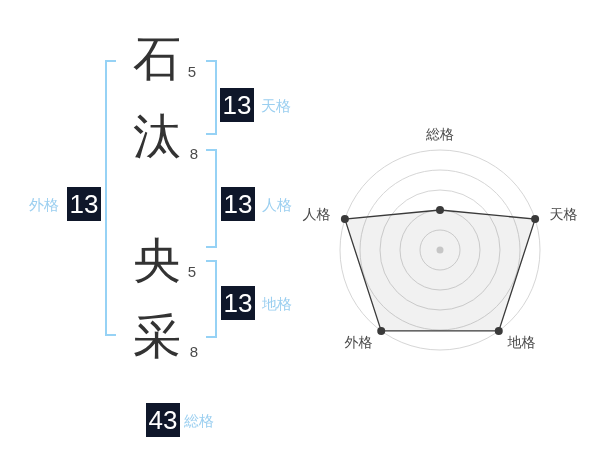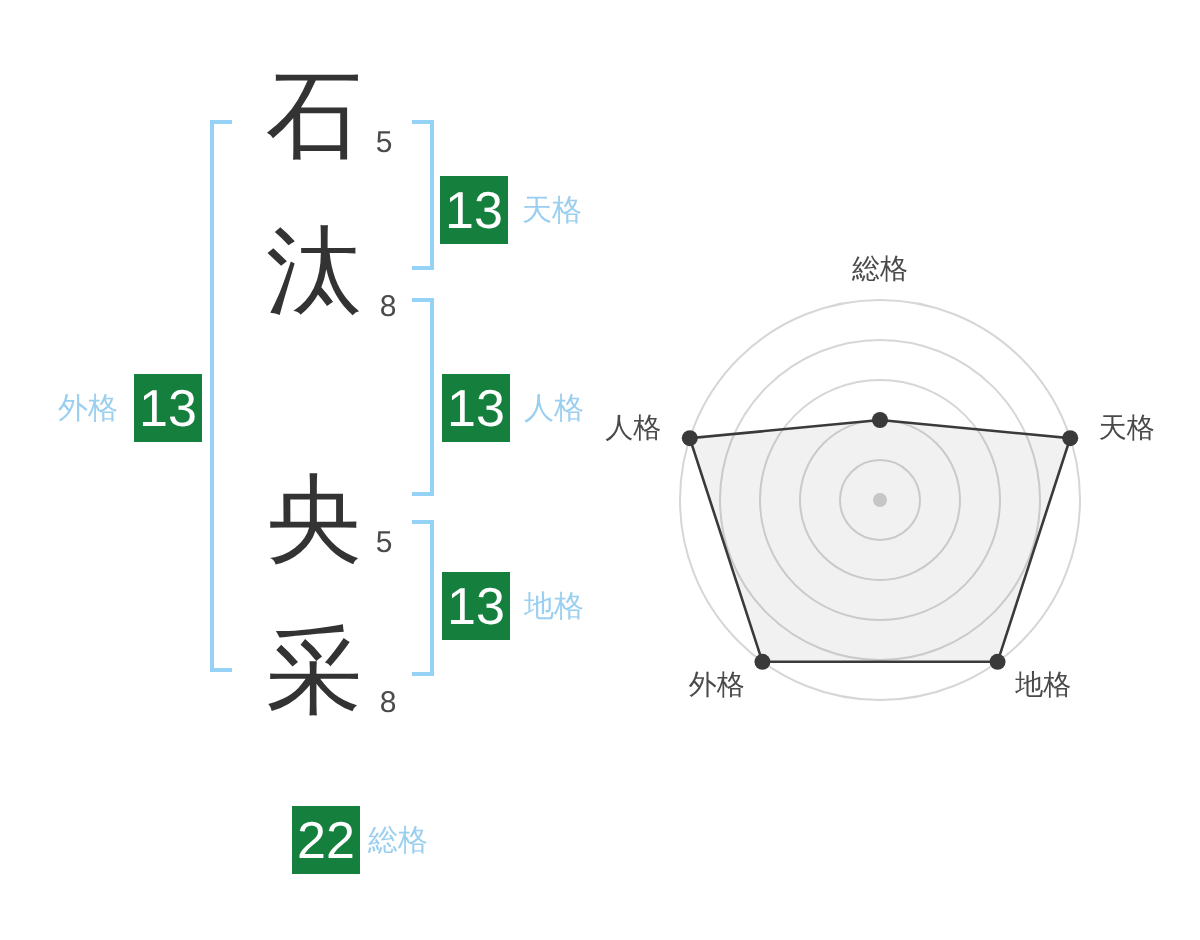--- a/index.html
+++ b/index.html
@@ -19,21 +19,21 @@
   
   .bracket{position:absolute;width:9px;}
   .bracket.left{
     border-left:2px solid #96d2f5;border-top:2px solid #96d2f5;border-bottom:2px solid #96d2f5;
   }
   .bracket.right{
     border-right:2px solid #96d2f5;border-top:2px solid #96d2f5;border-bottom:2px solid #96d2f5;
   }
   
   .badge{
-    position:absolute;width:34px;height:34px;background:#15803d;
+    position:absolute;width:34px;height:34px;background:#0f172a;
     color:#ffffff;font-size:26px;line-height:34px;text-align:center;
   }
   .badge-label{
     position:absolute;font-size:15px;color:#9bcff0;line-height:1;white-space:nowrap;
   }
   
   #radar{position:absolute;left:290px;top:95px;}
   #radar text{font-size:14px;fill:#4a4a4a;}
 </style>
 </head>
@@ -61,21 +61,21 @@
 
   <div class="badge" style="left:221px;top:187px">13</div>
   <div class="badge-label" style="left:262px;top:197px">人格</div>
 
   <div class="badge" style="left:221px;top:286px">13</div>
   <div class="badge-label" style="left:262px;top:296px">地格</div>
 
   <div class="badge-label" style="left:29px;top:197px">外格</div>
   <div class="badge" style="left:67px;top:187px">13</div>
 
-  <div class="badge" style="left:146px;top:403px">22</div>
+  <div class="badge" style="left:146px;top:403px">43</div>
   <div class="badge-label" style="left:184px;top:413px">総格</div>
 
   <svg id="radar" width="310" height="290" viewBox="290 95 310 290">
       <circle cx="440" cy="250" r="20" fill="none" stroke="#d6d6d6" stroke-width="1"></circle>
       <circle cx="440" cy="250" r="40" fill="none" stroke="#d6d6d6" stroke-width="1"></circle>
       <circle cx="440" cy="250" r="60" fill="none" stroke="#d6d6d6" stroke-width="1"></circle>
       <circle cx="440" cy="250" r="80" fill="none" stroke="#d6d6d6" stroke-width="1"></circle>
       <circle cx="440" cy="250" r="100" fill="none" stroke="#d6d6d6" stroke-width="1"></circle>
       <polygon points="440.0,210.0 535.1,219.1 498.8,330.9 381.2,330.9 344.9,219.1" fill="rgba(0,0,0,0.055)" stroke="#3a3a3a" stroke-width="1.3"></polygon>
       <circle cx="440" cy="210" r="4" fill="#3a3a3a"></circle>

